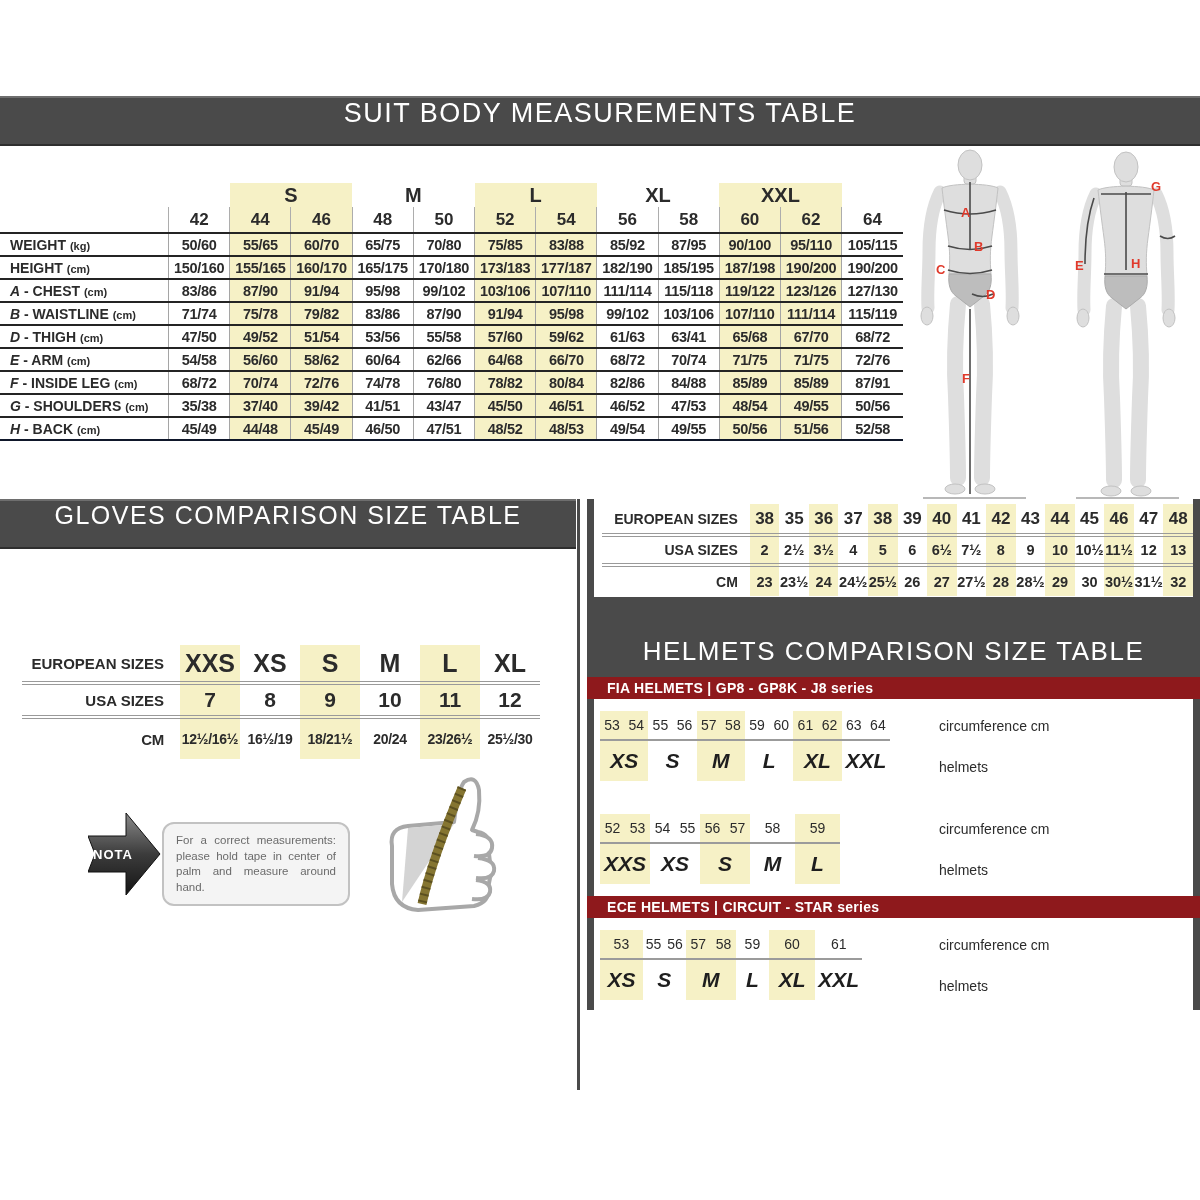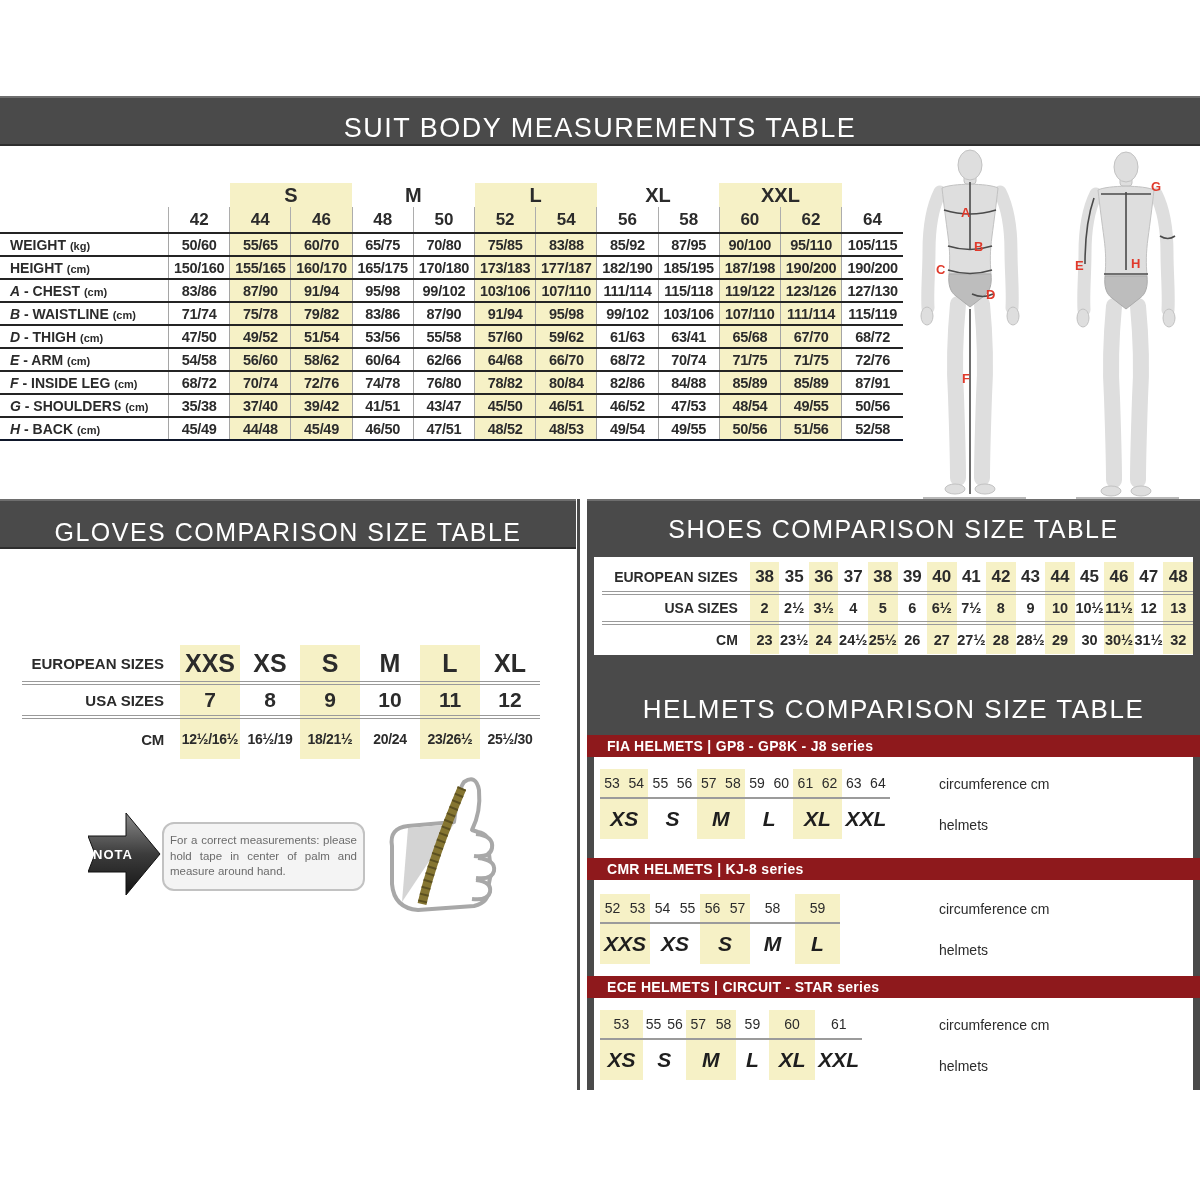--- a/index.html
+++ b/index.html
@@ -1,21 +1,21 @@
 <!DOCTYPE html>
 <html><head>
 <meta charset="utf-8">
 <style>
   * { margin:0; padding:0; box-sizing:border-box; }
   html,body { width:1200px; height:1200px; background:#fff; font-family:"Liberation Sans",sans-serif; overflow:hidden; }
   .page { position:relative; width:1200px; height:1200px; background:#fff; }
   .abs { position:absolute; }
 
   
-  .banner { background:#4a4a4a; color:#fff; display:flex; align-items:flex-end; justify-content:center;
+  .banner { background:#4a4a4a; color:#fff; display:flex; align-items:flex-start; justify-content:center;
             letter-spacing:1.5px; border-top:2px solid #6e6e6e; border-bottom:2px solid #2e2e2e; }
   .main-banner { left:0; top:96px; width:1200px; height:50px; font-size:27px; }
   .gloves-banner { left:0; top:499px; width:576px; height:50px; font-size:25px; }
 
   
   .suit-table { position:absolute; left:0; top:183px; width:903px; border-collapse:collapse; table-layout:fixed; }
   .suit-table td { text-align:center; color:#2b2b2b; overflow:hidden; white-space:nowrap; }
   .group-row td { height:24px; font-size:20px; font-weight:bold; }
   .size-row td { height:26px; font-size:17px; font-weight:bold; border-left:1px solid #adadad; }
   .size-row td:first-child { border-left:none; }
@@ -39,22 +39,22 @@
   .gloves-table { position:absolute; left:22px; top:645px; border-collapse:collapse; table-layout:fixed; }
   .gloves-table td { text-align:center; color:#2b2b2b; white-space:nowrap; }
   .gloves-table td.rowlab { text-align:right; padding-right:16px; font-weight:bold; font-size:15px; }
   .g-r1 td { height:38px; font-size:25px; font-weight:bold; }
   .g-r2 td { height:34px; font-size:21px; font-weight:bold; }
   .g-r3 td { height:42px; font-size:14px; font-weight:bold; letter-spacing:-0.3px; }
   .g-r1 td, .g-r2 td { border-bottom:4px double #9a9a9a; }
   .g-r1 td.rowlab, .g-r2 td.rowlab { border-bottom:4px double #9a9a9a; }
 
   
-  .nota-bubble { left:162px; top:822px; width:203px; min-height:64px; background:#f4f4f4;
-                 border:2px solid #c2c2c2; border-radius:12px; padding:9px 6px; font-size:11.5px;
+  .nota-bubble { left:162px; top:822px; width:188px; min-height:64px; background:#f4f4f4;
+                 border:2px solid #c2c2c2; border-radius:12px; padding:9px 12px; font-size:11.5px;
                  color:#6b6b6b; text-align:justify; line-height:1.35; }
 
   
   .right-col { left:587px; top:499px; width:613px; background:#4a4a4a; }
   .divider { left:577px; top:499px; width:3px; height:591px; background:#4a4a4a; }
   .shoes-title { height:58px; display:flex; align-items:center; justify-content:center; color:#fff;
                  font-size:25px; letter-spacing:1.5px; border-top:2px solid #6e6e6e; }
   .white-panel { margin:0 7px; background:#fff; position:relative; }
   .shoes-panel { height:98px; }
   .helmets-title { height:80px; color:#fff; font-size:26px; letter-spacing:1.5px; display:flex;
@@ -389,23 +389,20 @@
       <path d="M120,90 Q138,92 136,103 Q134,112 118,110"></path>
       <path d="M118,112 Q134,114 132,124 Q130,133 114,131"></path>
     </g>
     <polygon points="50,60 96,56 44,134" fill="#cfcfcf" opacity="0.9"></polygon>
     <path d="M104,20 C88,58 72,100 64,136" stroke="#857531" stroke-width="9" fill="none"></path>
     <path d="M104,20 C88,58 72,100 64,136" stroke="#5c5020" stroke-width="9" stroke-dasharray="2,5" fill="none"></path>
   </svg>
 
   <div class="abs divider"></div>
   <div class="abs right-col">
-    <div class="shoes-title">
-      <span>SHOES COMPARISON SIZE TABLE</span>
-    </div>
     <div class="white-panel shoes-panel">
       <table class="shoes-table" id="shoes-table">
           <colgroup>
             <col style="width:148px">
             <col style="width:29.6px">
             <col style="width:29.6px">
             <col style="width:29.6px">
             <col style="width:29.6px">
             <col style="width:29.6px">
             <col style="width:29.6px">
@@ -499,21 +496,20 @@
             <div class="h-size hl" style="grid-column: span 2;">XS</div>
             <div class="h-size" style="grid-column: span 2;">S</div>
             <div class="h-size hl" style="grid-column: span 2;">M</div>
             <div class="h-size" style="grid-column: span 2;">L</div>
             <div class="h-size hl" style="grid-column: span 2;">XL</div>
             <div class="h-size" style="grid-column: span 2;">XXL</div>
           </div>
           <div class="side-label" style="top: 19px;">circumference cm</div>
           <div class="side-label" style="top: 60px;">helmets</div>
         </div>
-        <div class="red-banner">CMR HELMETS | KJ-8 series</div>
         <div class="white-panel helmet-panel" style="height: 96px;">
           <div class="h-grid" style="top: 14px; width: 240px; grid-template-columns: 1fr 1fr 1fr 1fr 1fr 1fr 1.8fr 1.8fr;">
             <div class="h-num hl">52</div>
             <div class="h-num hl">53</div>
             <div class="h-num">54</div>
             <div class="h-num">55</div>
             <div class="h-num hl">56</div>
             <div class="h-num hl">57</div>
             <div class="h-num">58</div>
             <div class="h-num hl">59</div>

